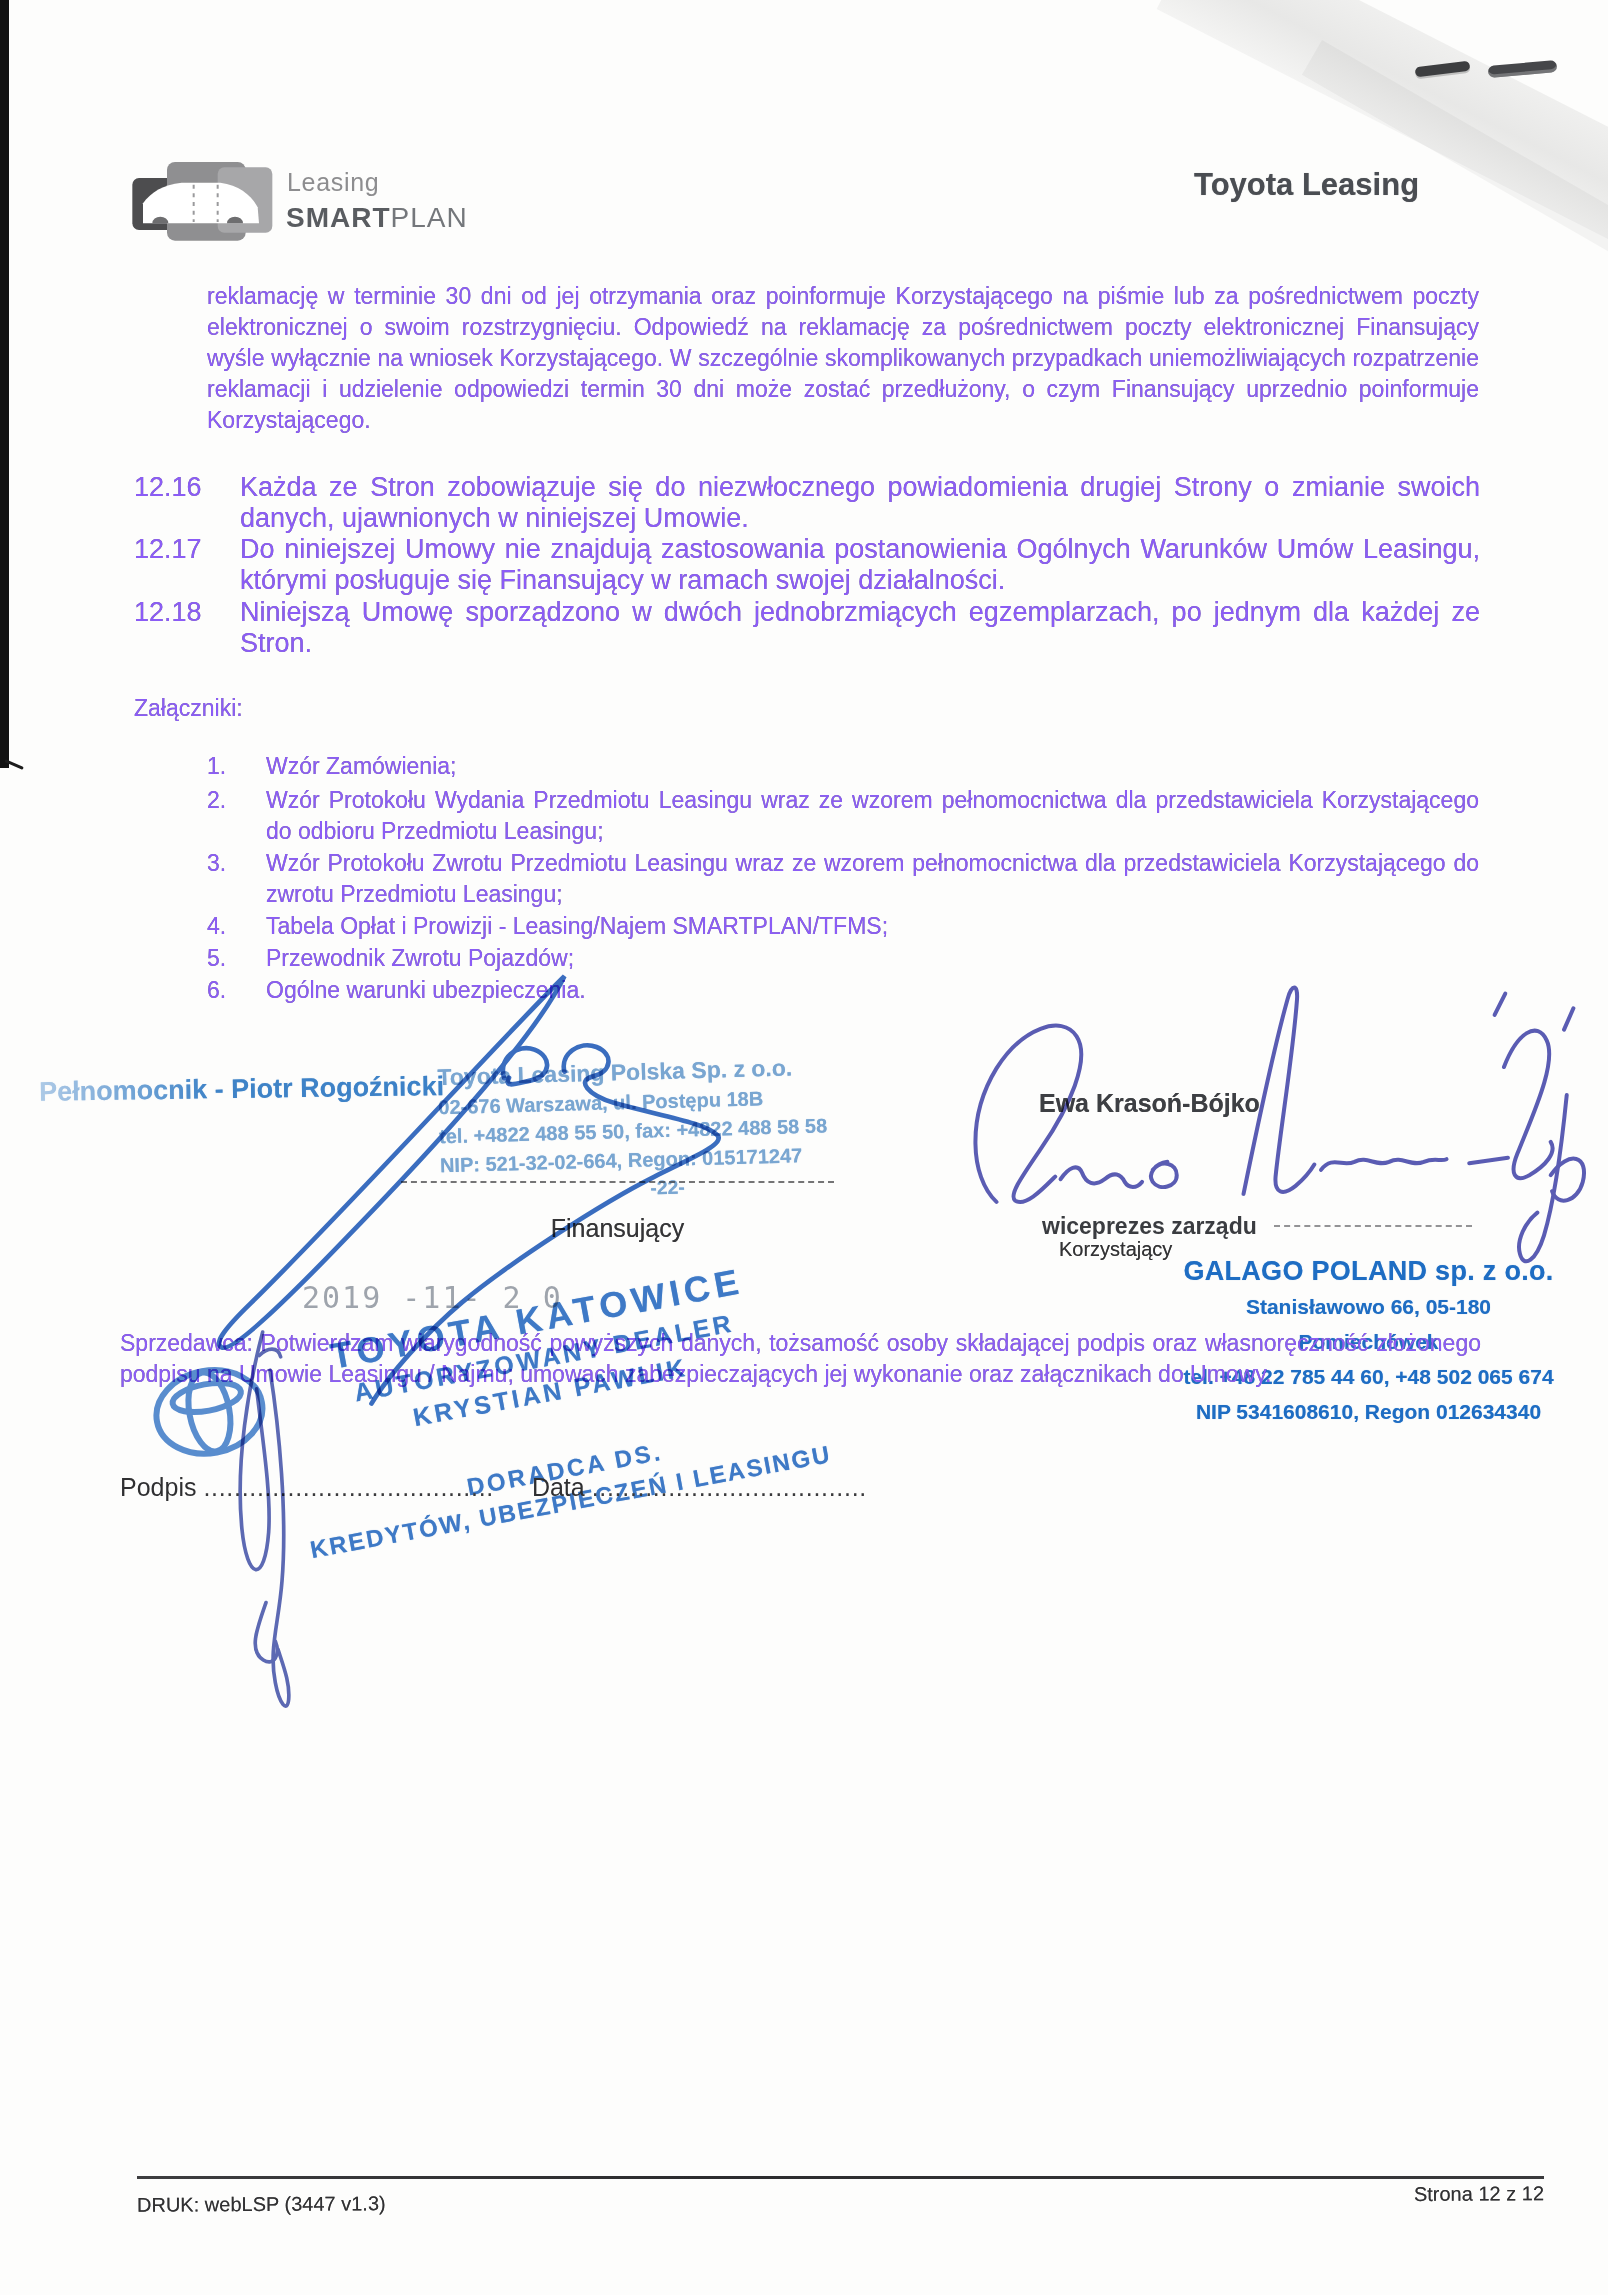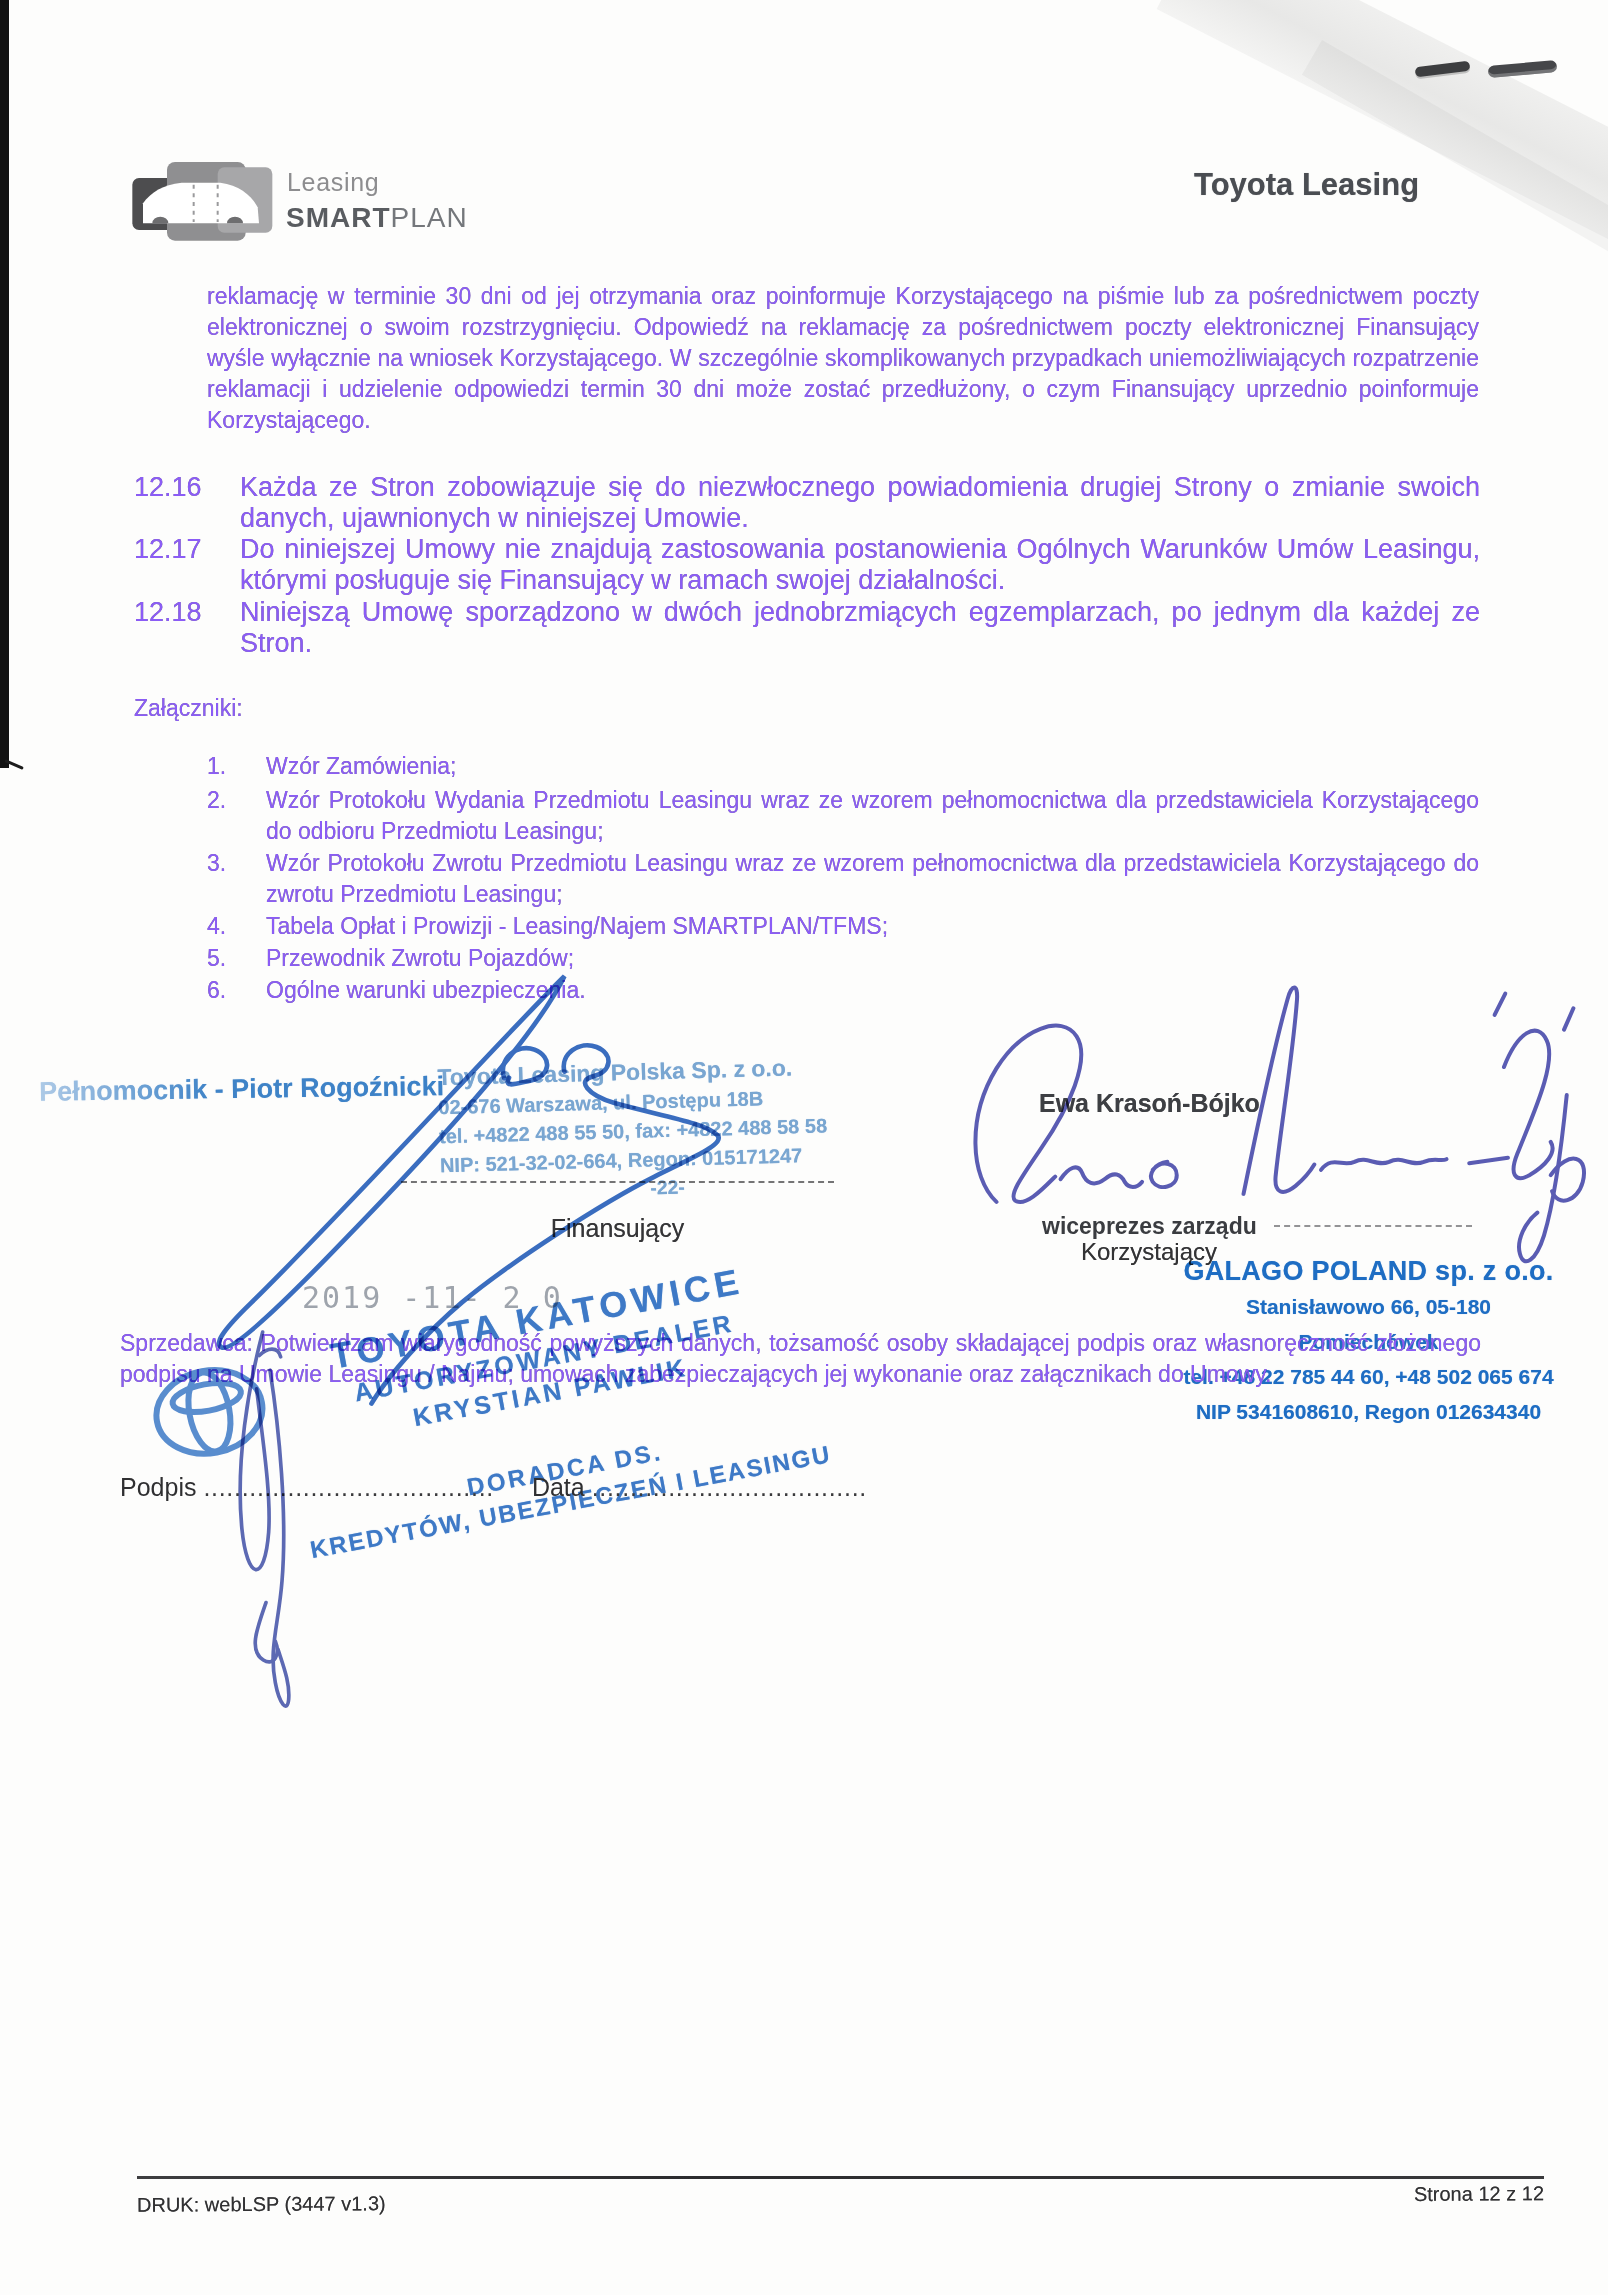--- a/index.html
+++ b/index.html
@@ -42,21 +42,21 @@
   .tl-stamp{left:439px;top:1055px;width:454px;color:#7aa7d4;transform:rotate(-1.6deg);font-weight:700;
             text-shadow:0 0 0.7px rgba(122,167,212,.7);}
   .tl-stamp .s0{font-size:23px;line-height:32px;}
   .tl-stamp .s{font-size:20px;line-height:29px;}
   .tl-stamp .c{text-align:center;font-size:19.4px;line-height:27px;}
   .dash-left{left:401px;top:1181px;width:433px;border-top:2.7px dashed rgba(70,70,72,.75);}
   .dash-right{left:1274px;top:1225px;width:198px;border-top:2.7px dashed rgba(90,90,94,.65);}
   .fin-label{left:401px;top:1214px;width:433px;text-align:center;font-size:25px;color:#353537;}
   .ewa-name{left:1039px;top:1089px;font-size:25px;font-weight:600;color:#3d3f43;}
   .wice{left:1042px;top:1213px;font-size:23px;font-weight:700;color:#3a3c40;text-align:center;}
-  .korz{left:1081px;top:1238px;font-size:24px;color:#333335;}
+  .korz{left:1059px;top:1238px;font-size:20px;color:#333335;}
   .galago{left:1175px;top:1253px;width:387px;text-align:center;color:#1e6ec6;font-weight:700;
           text-shadow:0 0 0.7px rgba(30,110,198,.55);}
   .galago .g0{font-size:27px;line-height:36px;letter-spacing:0.3px;}
   .galago .g{font-size:21px;line-height:35px;}
   .date-stamp{left:302px;top:1280px;font-family:"DejaVu Sans Mono",monospace;font-size:30px;color:#959ba5;letter-spacing:2px;opacity:.9;}
   .seller{left:120px;top:1328px;width:1361px;font-size:23px;line-height:31px;}
   
   .kat{left:142px;top:1370px;width:675px;transform:rotate(-10.5deg);transform-origin:left top;color:#2d6fc5;opacity:.92;
        text-shadow:0 0 0.8px rgba(45,111,197,.6);}
   .kat-inner{display:flex;align-items:flex-start;}

